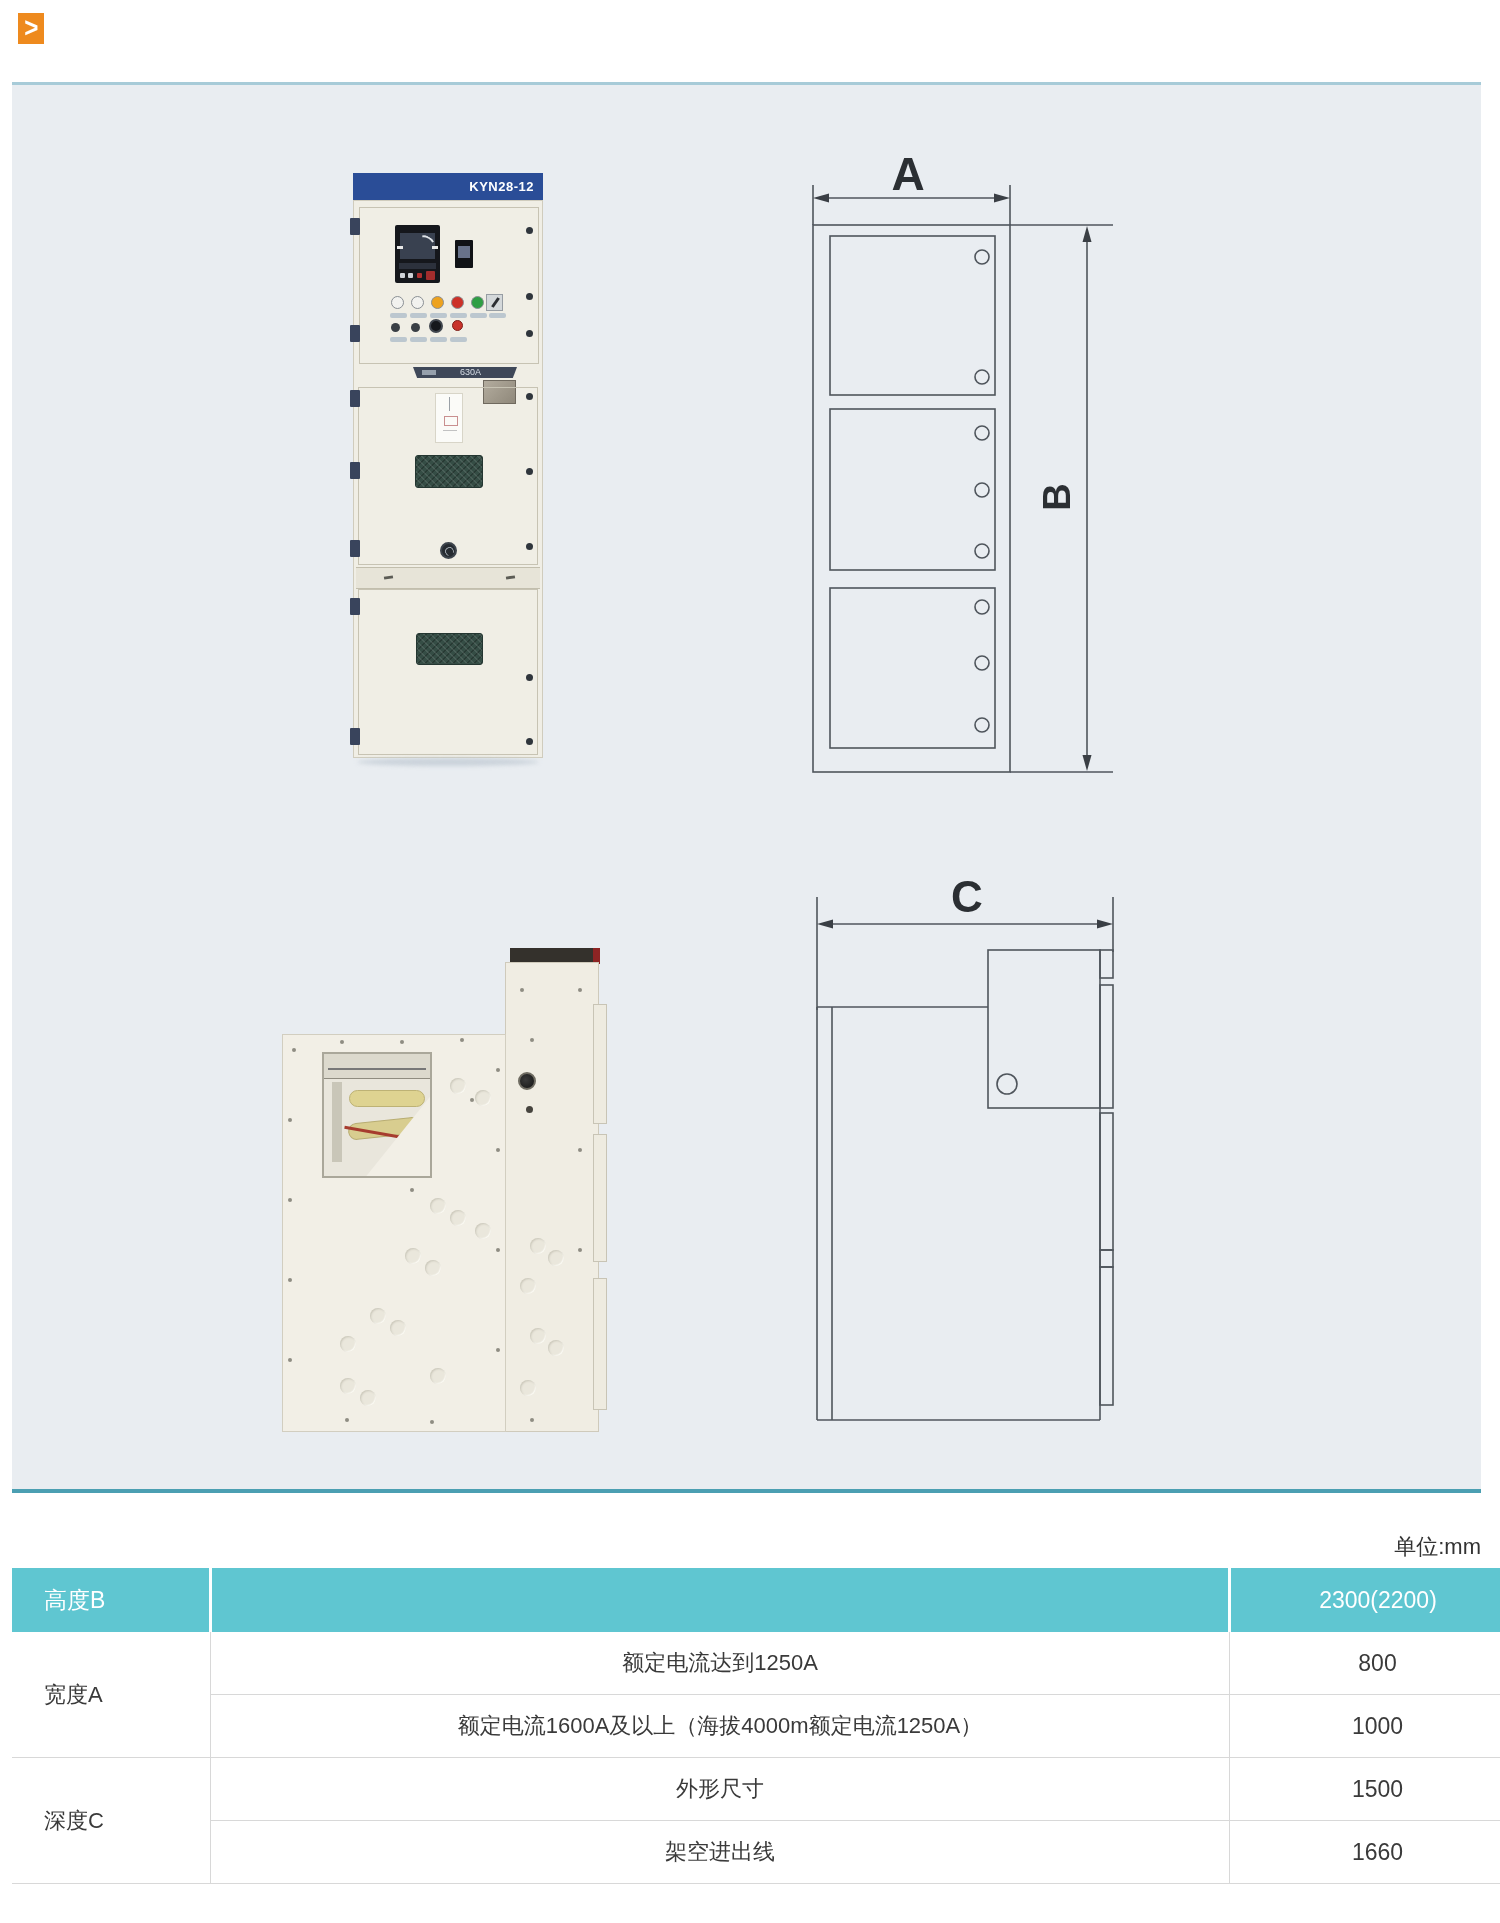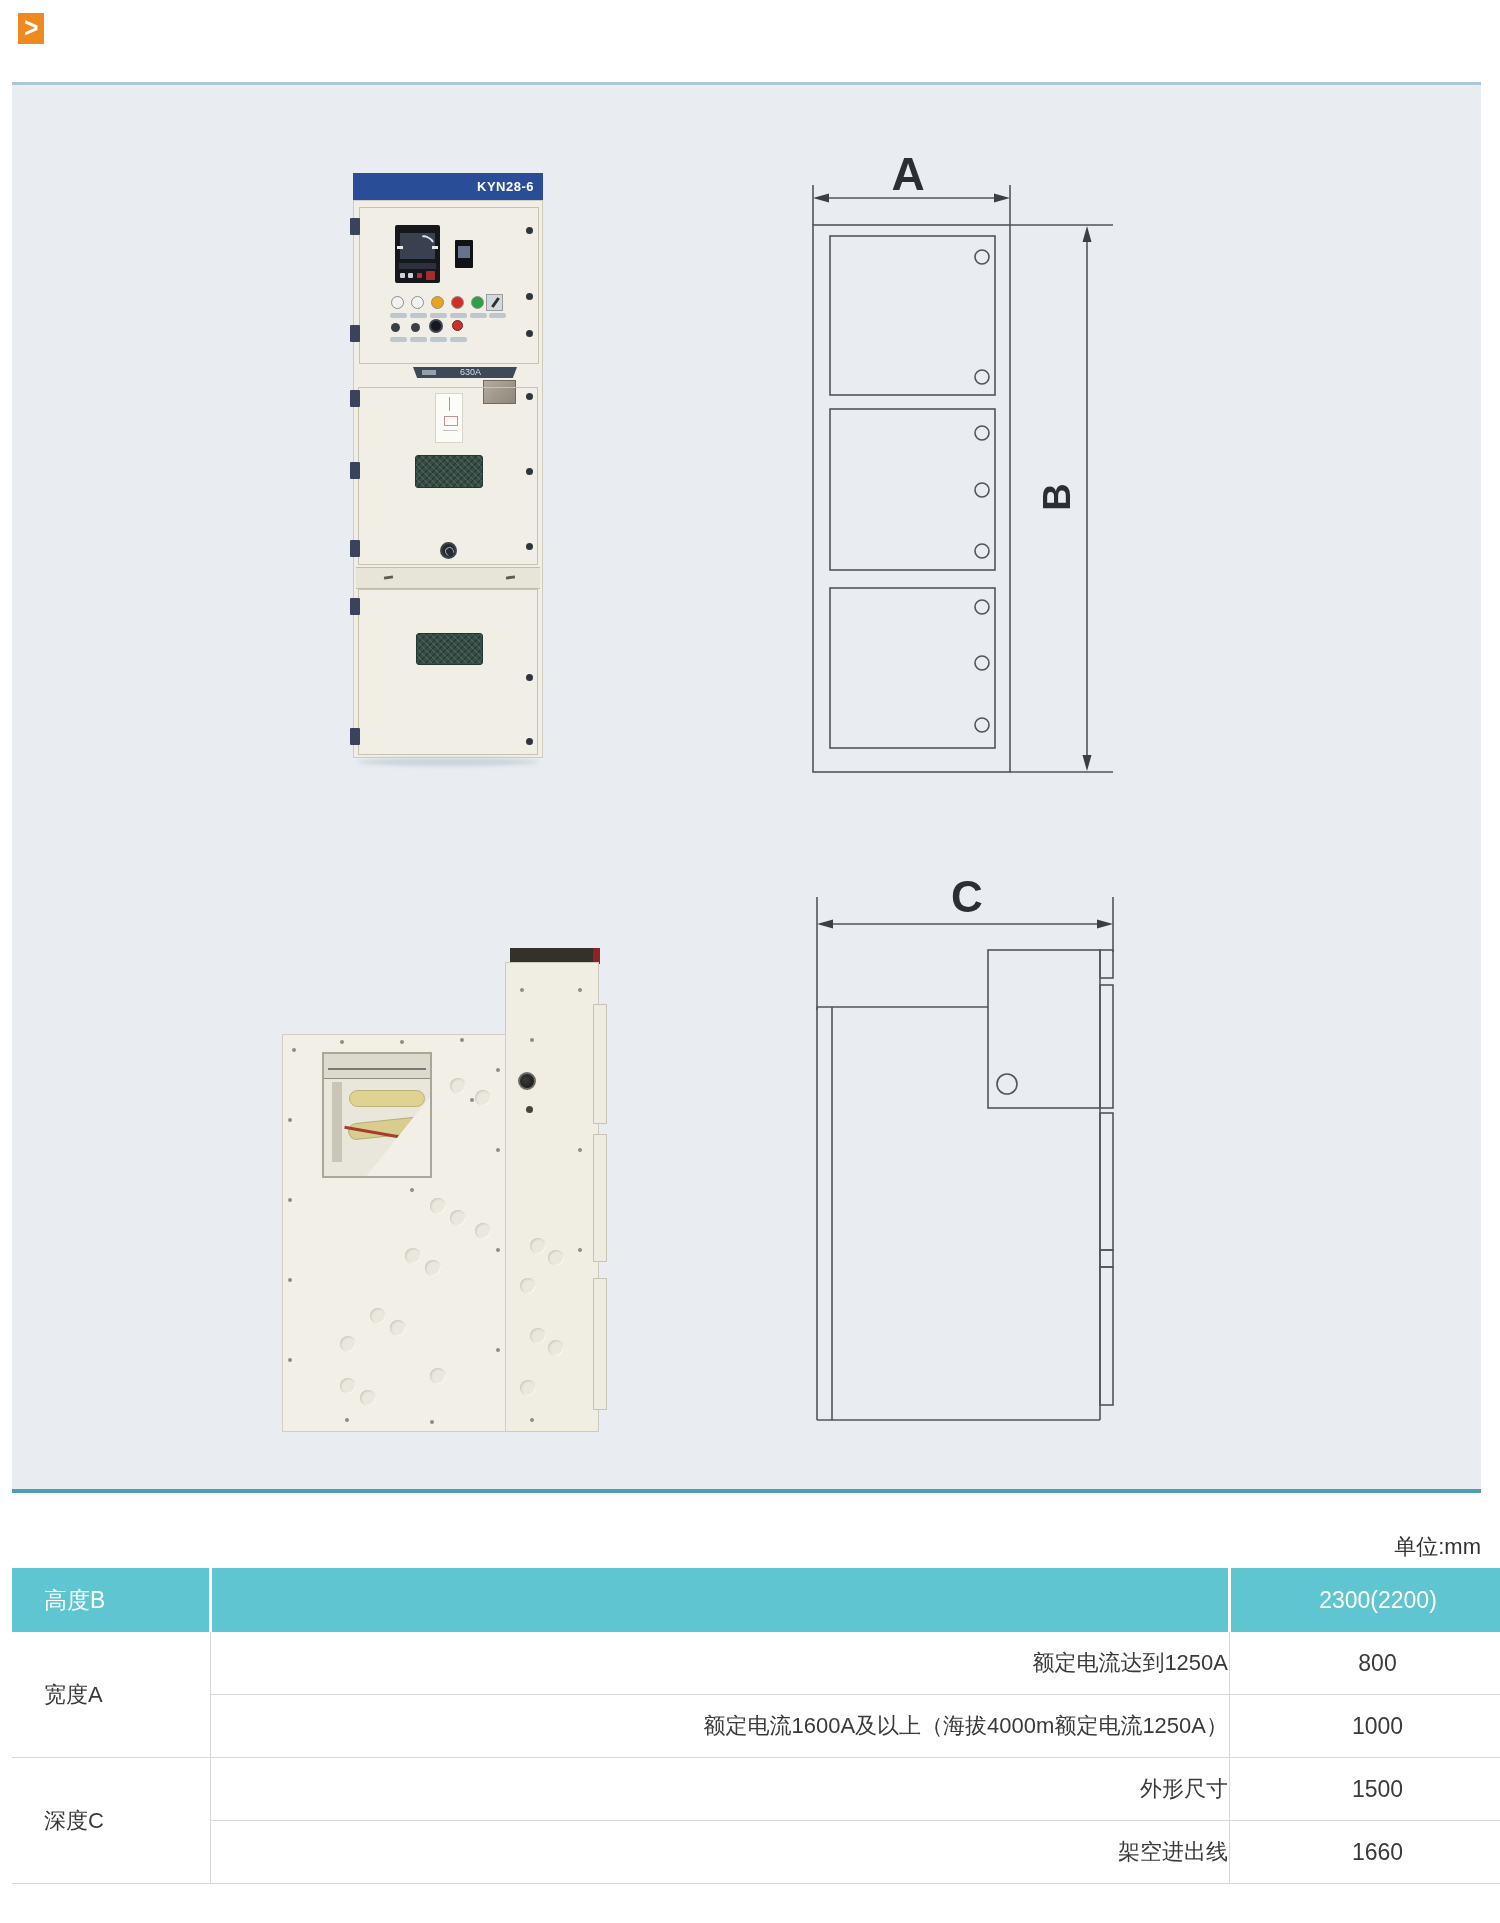--- a/index.html
+++ b/index.html
@@ -98,34 +98,34 @@
 
   
   .unit{position:absolute;top:1532px;right:19px;font-size:22px;color:#333;}
   table.spec{position:absolute;left:12px;top:1568px;width:1470px;border-collapse:collapse;table-layout:fixed;}
   table.spec th{background:#5fc6d1;color:#fff;font-weight:normal;font-size:23px;height:62px;}
   table.spec th.c1{width:164px;text-align:left;padding-left:32px;border-right:3px solid #fff;}
   table.spec th.c2{width:1014px;border-right:3px solid #fff;}
   table.spec th.c3{width:292px;text-align:center;}
   table.spec td{height:60px;font-size:22px;color:#3a3a3a;border-bottom:1px solid #d8d8d8;background:transparent;}
   table.spec td.g{padding-left:32px;border-right:1px solid #d8d8d8;text-align:left;}
-  table.spec td.d{border-right:1px solid #d8d8d8;text-align:right;}
+  table.spec td.d{border-right:1px solid #d8d8d8;text-align:center;}
   table.spec td.v{text-align:center;font-size:23px;}
 </style>
 </head>
 <body>
 
 <div id="page">
 
   <div class="hdr-arrow"><span>&gt;</span></div>
 
   <div class="panel"></div>
 
   <div class="cab">
-    <div class="band"><span>KYN28-6</span></div>
+    <div class="band"><span>KYN28-12</span></div>
     <div class="bodyy">
       <div class="doorframe" style="left:5px;top:6px;width:180px;height:157px;"></div>
 
     </div>
     <div class="relay">
       <div class="scr"></div>
       <div class="arc"></div>
       <div class="dl"></div>
       <div class="dr"></div>
       <div class="strip"></div>

